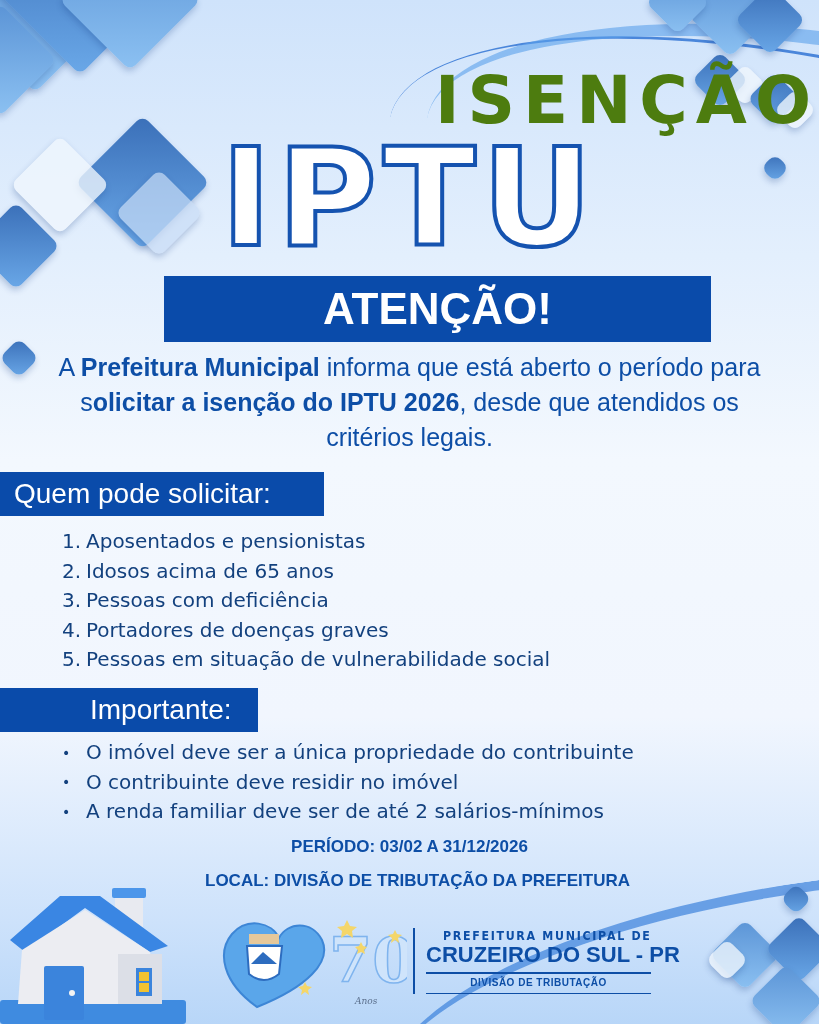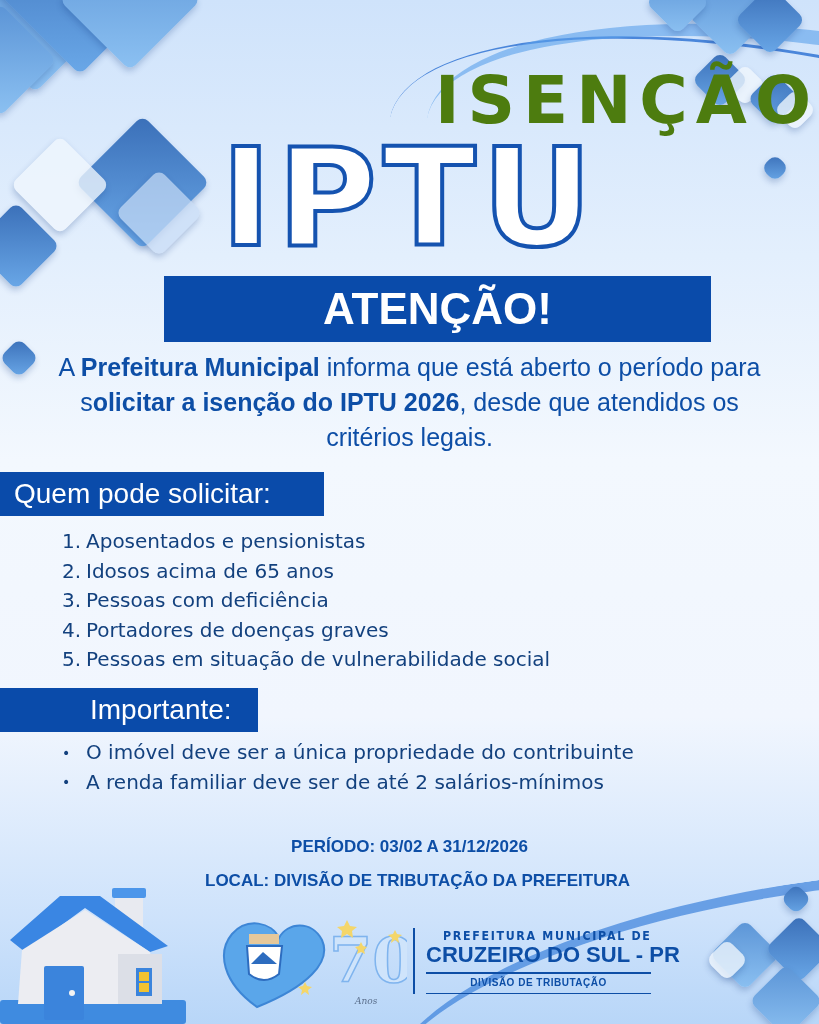--- a/index.html
+++ b/index.html
@@ -139,20 +139,21 @@
   <li><span class="num">3.</span><span>Pessoas com deficiência</span></li>
   <li><span class="num">4.</span><span>Portadores de doenças graves</span></li>
   <li><span class="num">5.</span><span>Pessoas em situação de vulnerabilidade social</span></li>
 </ol>
 
 <div class="section-bar bar-importante">
   <span>Importante:</span>
 </div>
 <ul class="list list-imp">
   <li><span class="bullet">•</span><span class="txt">O imóvel deve ser a única propriedade do contribuinte</span></li>
+  <li><span class="bullet">•</span><span class="txt">O contribuinte deve residir no imóvel</span></li>
   <li><span class="bullet">•</span><span class="txt">A renda familiar deve ser de até 2 salários-mínimos</span></li>
 </ul>
 
 <div class="info info-periodo">PERÍODO: 03/02 A 31/12/2026</div>
 <div class="info info-local">LOCAL: DIVISÃO DE TRIBUTAÇÃO DA PREFEITURA</div>
 
 <svg class="house" viewBox="0 0 200 152">
   <rect x="0" y="128" width="186" height="24" rx="3" fill="#3f8be0"></rect>
   <rect x="115" y="22" width="28" height="34" fill="#e8eaf0"></rect>
   <rect x="112" y="16" width="34" height="10" rx="2" fill="#4c96ea"></rect>

